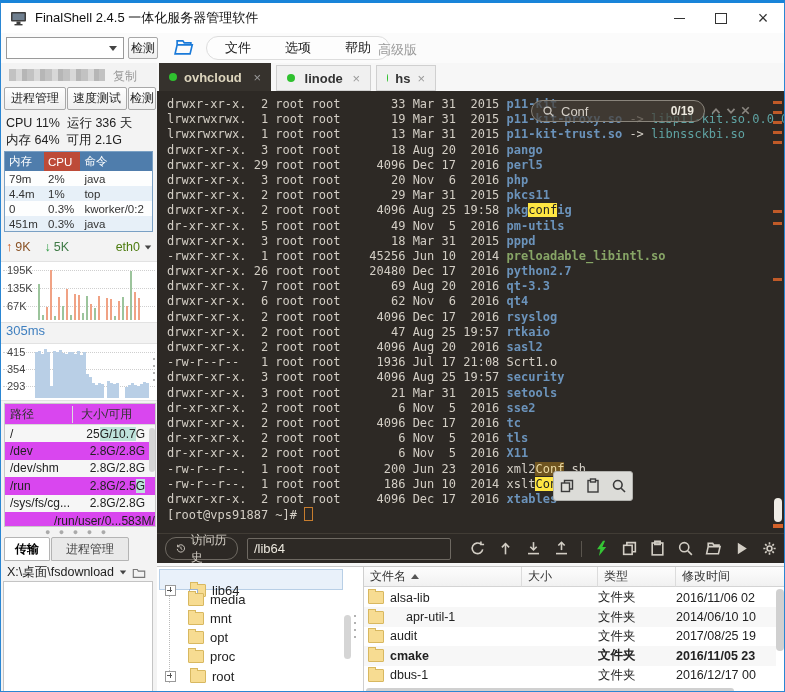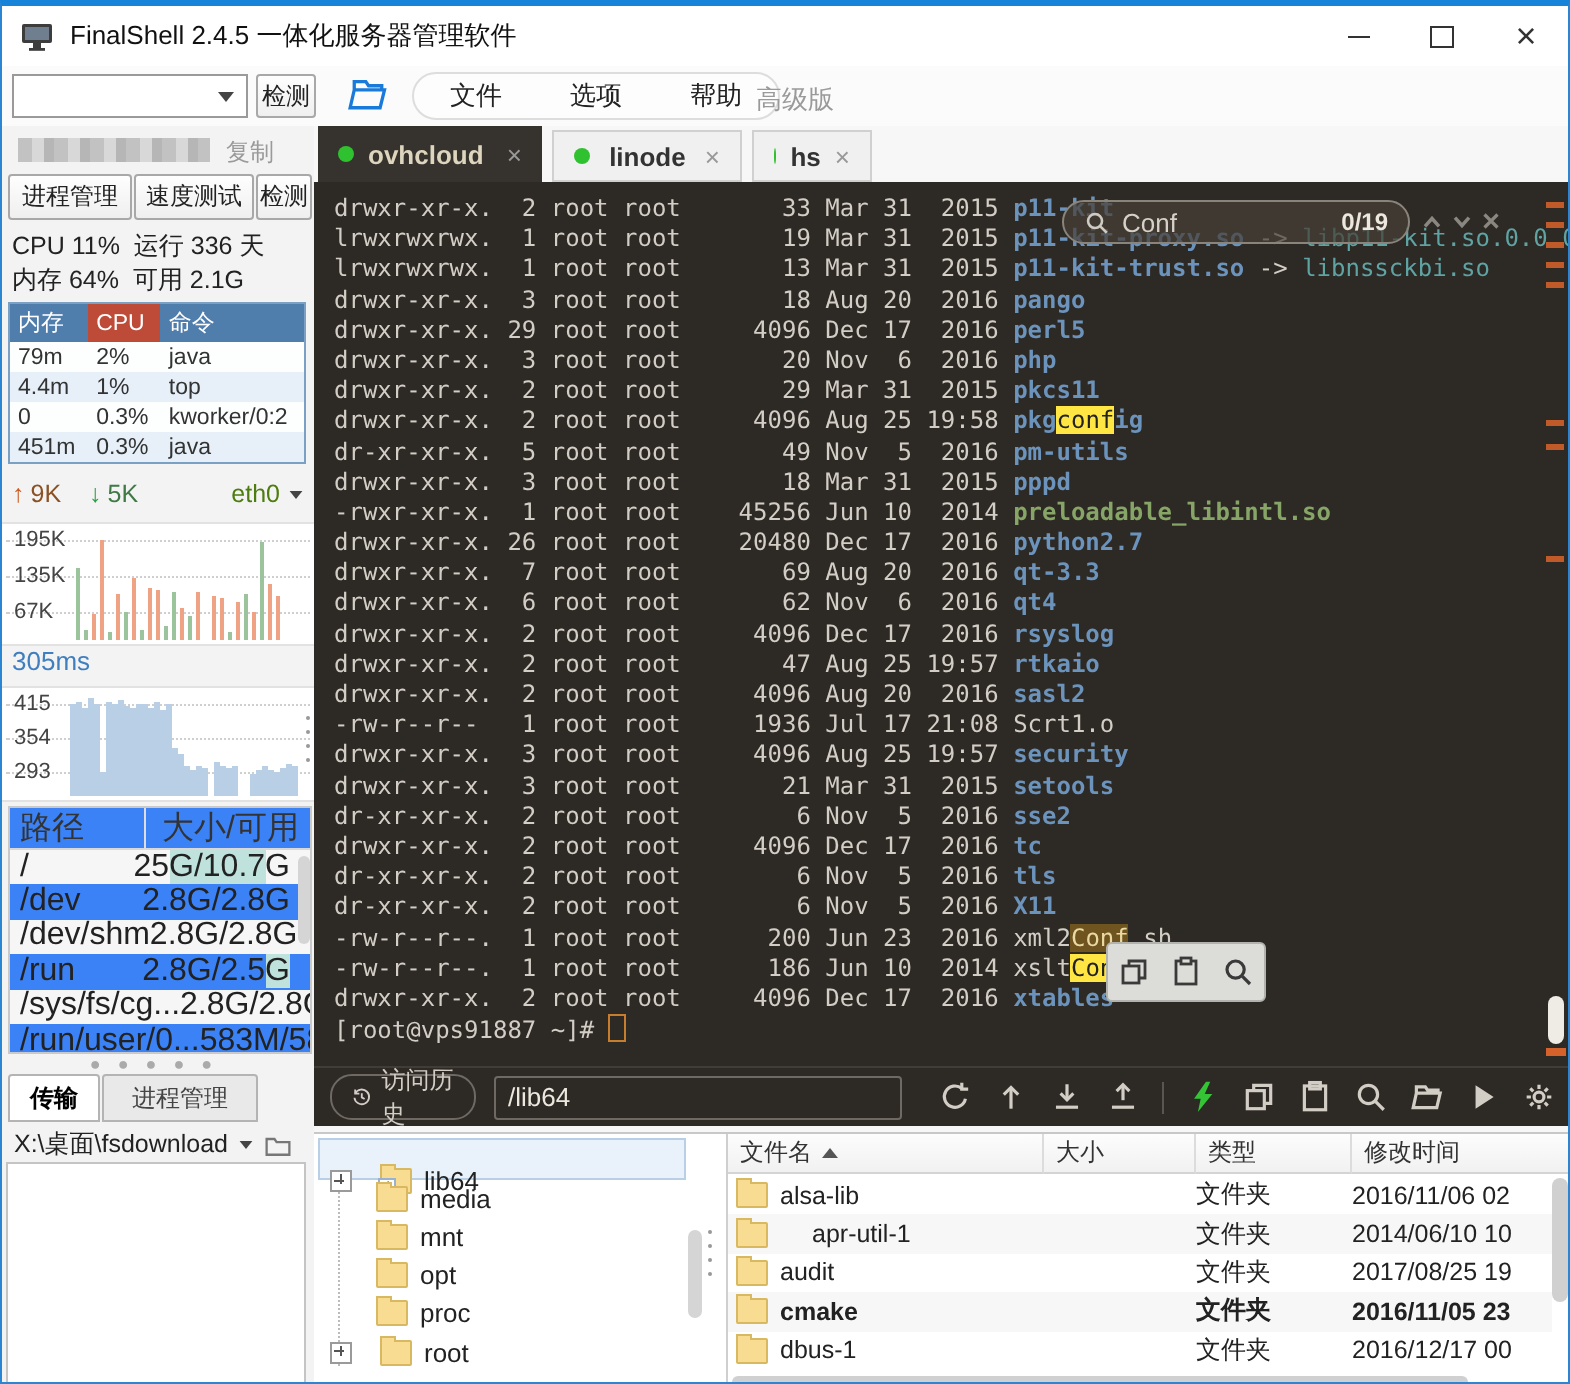--- a/index.html
+++ b/index.html
@@ -36,21 +36,21 @@
   #proctable th{color:#fff;font-weight:normal;text-align:left;padding:2px 4px;height:14px;}
   #proctable td{padding:1px 4px;color:#333;height:13px;}
   #netrow{left:5px;top:177px;width:146px;font-size:12.5px;display:flex;align-items:center;}
   .chart{background:#fff;border-top:1px solid #e2e2e2;border-bottom:1px solid #e2e2e2;overflow:hidden;}
   #netchart{left:0;top:198px;width:156px;height:60px;}
   #latchart{left:0;top:280px;width:156px;height:56px;}
   .gline{position:absolute;left:2px;right:2px;height:0;border-top:1px dotted #cfcfcf;}
   .glabel{position:absolute;font-size:11px;color:#444;}
   .barrow{position:absolute;bottom:2px;display:flex;align-items:flex-end;}
   #ms-label{left:5px;top:260px;font-size:13px;color:#3f7fbf;}
-  #disktable{left:3px;top:340px;width:150px;height:122px;background:#3b82f6;border:1px solid #c9c9c9;overflow:hidden;font-size:16px;}
+  #disktable{left:3px;top:340px;width:150px;height:122px;background:#d946ef;border:1px solid #c9c9c9;overflow:hidden;font-size:12px;}
   .diskhead{display:flex;border-bottom:1px solid #d8d8d8;height:20px;align-items:center;color:#333;}
   .diskrow{display:flex;height:17.4px;align-items:center;color:#222;}
   .diskrow:nth-child(odd){background:#f6f6f6;}
   .tseg{background:#bfe3dc;}
   #dots{left:0;top:464px;width:152px;text-align:center;color:#aaa;font-size:9px;letter-spacing:3px;}
   .xfertab{position:absolute;top:474px;height:22px;display:flex;align-items:center;justify-content:center;font-size:12px;border:1px solid #b4b4b4;border-radius:2px 2px 0 0;}
   #dlpath{left:6px;top:501px;font-size:12.5px;color:#222;display:flex;align-items:center;gap:5px;}
   #xferbox{left:2px;top:518px;width:148px;height:110px;background:#fff;border:1px solid #c4c4c4;}
   .splitdots{position:absolute;display:flex;flex-direction:column;gap:5px;}
   .splitdots i{width:2px;height:2px;background:#999;border-radius:50%;}
@@ -304,21 +304,21 @@
           </div>
           <div class="diskrow">
             <span style="padding-left: 5px; flex: 1 1 0%;">/run</span>
             <span style="padding-right: 10px; text-align: right;"><span>2.8G/2.5</span><span class="tseg">G</span></span>
           </div>
           <div class="diskrow">
             <span style="padding-left: 5px; flex: 1 1 0%;">/sys/fs/cg...</span>
             <span style="padding-right: 10px; text-align: right;"><span>2.8G/2.8G</span></span>
           </div>
           <div class="diskrow">
-            <span style="padding-left: 5px; flex: 1 1 0%;">/run/user/0...</span>
+            <span style="padding-left: 5px; flex: 1 1 0%; margin-left: 44px;">/run/user/0...</span>
             <span style="padding-right: 10px; text-align: right;"><span>583M/583M</span></span>
           </div>
         </div>
       <div class="abs" style="left:144px;top:24px;width:6px;height:44px;background:#d5d5d5;border-radius:3px"></div>
     </div>
     <div id="dots" class="abs">● ● ● ● ●</div>
     <div class="xfertab" style="left:3px;width:44px;background:#fff;font-weight:bold">传输</div>
     <div class="xfertab" style="left:50px;width:76px;background:#e9e9e9;color:#444">进程管理</div>
     <div id="dlpath" class="abs">
       <span>X:\桌面\fsdownload</span>

